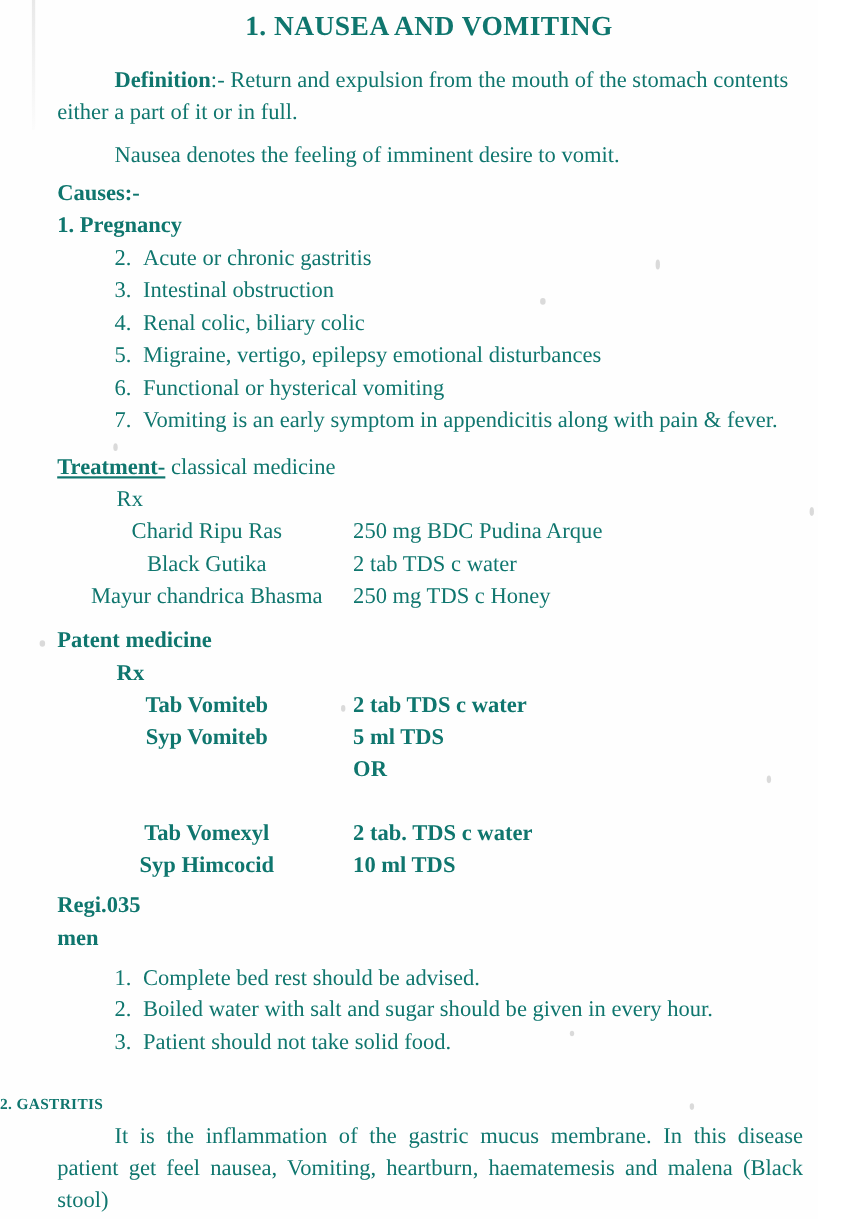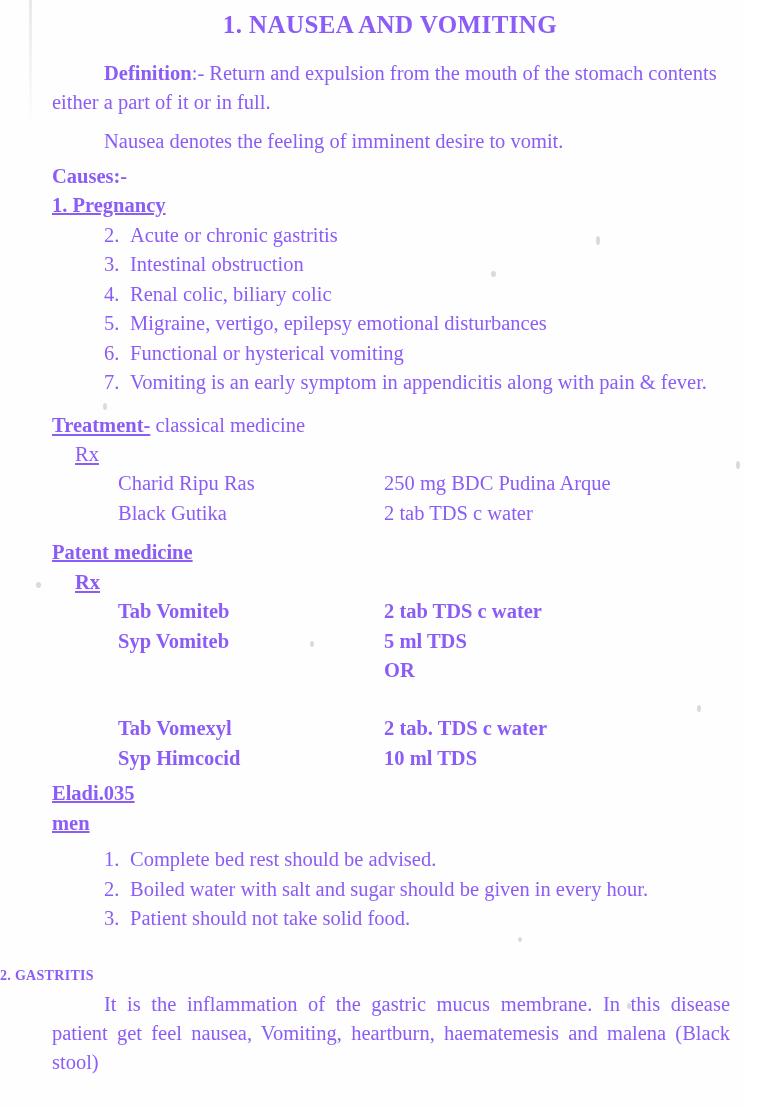--- a/index.html
+++ b/index.html
@@ -9,21 +9,21 @@
     background: #ffffff;
   }
 
   .page {
     position: relative;
     width: 744px;
     height: 1108px;
     background: #fefefe;
     overflow: hidden;
     font-family: "Liberation Serif", "DejaVu Serif", serif;
-    color: #8b5cf6;
+    color: #0f766e;
     -webkit-font-smoothing: none;
   }
 
   
   .scan-streak {
     position: absolute;
     top: 0;
     left: 29px;
     width: 3px;
     height: 118px;
@@ -79,21 +79,20 @@
 
   .block-label {
     font-size: 20.5px;
     line-height: 29px;
     font-weight: bold;
     margin: 0;
     padding-left: 52px;
   }
   .block-label.underlined {
     display: inline-block;
-    text-decoration: underline;
     text-underline-offset: 1px;
     text-decoration-thickness: 2px;
   }
   .underline-wrap {
     padding-left: 52px;
     margin: 0;
     line-height: 29px;
   }
 
   .label-mixed {
@@ -119,43 +118,43 @@
   ol.causes li .num, ol.regimen li .num {
     position: absolute;
     left: 0;
     top: 0;
   }
 
   
   .rx-label {
     font-size: 20.5px;
     line-height: 29px;
-    padding-left: 75px;
-    margin: 0;
-    text-decoration: underline;
+    padding-left: 106px;
+    margin: 0;
   }
   .rx-label.bold { font-weight: bold; }
 
   table.rx {
     border-collapse: collapse;
     margin: 0;
     padding: 0;
     table-layout: fixed;
     width: 780px;
   }
   table.rx td {
     font-size: 20.5px;
     line-height: 29.4px;
     padding: 0;
     vertical-align: top;
     white-space: nowrap;
   }
   table.rx td.drug {
     width: 266px;
-    padding-left: 118px;
+    padding-left: 55px;
+    text-align: center;
   }
   table.rx td.dose {
     padding-left: 0;
   }
   table.rx.bold td {
     font-weight: bold;
   }
 
   .spacer-row td { height: 29px; }
 
@@ -236,20 +235,24 @@
     <table class="rx">
       <tbody>
         <tr>
           <td class="drug">Charid Ripu Ras</td>
           <td class="dose">250 mg BDC Pudina Arque</td>
         </tr>
         <tr>
           <td class="drug">Black Gutika</td>
           <td class="dose">2 tab TDS c water</td>
         </tr>
+        <tr>
+          <td class="drug">Mayur chandrica Bhasma</td>
+          <td class="dose">250 mg TDS c Honey</td>
+        </tr>
       </tbody>
     </table>
 
     <div class="gap-10"></div>
 
     <div class="underline-wrap">
       <span class="block-label underlined" style="padding-left:0">Patent medicine</span>
     </div>
 
     <p class="rx-label bold">Rx</p>
@@ -279,21 +282,21 @@
         <tr>
           <td class="drug">Syp Himcocid</td>
           <td class="dose">10 ml TDS</td>
         </tr>
       </tbody>
     </table>
 
     <div class="gap-6"></div>
 
     <div class="underline-wrap">
-      <span class="block-label underlined" style="padding-left:0">Eladi.035</span>
+      <span class="block-label underlined" style="padding-left:0">Regi.035</span>
     </div>
     <div class="underline-wrap">
       <span class="block-label underlined" style="padding-left:0">men</span>
     </div>
 
     <div class="gap-6"></div>
 
     <ol class="regimen">
       <li>
         <span class="num">1.</span>

